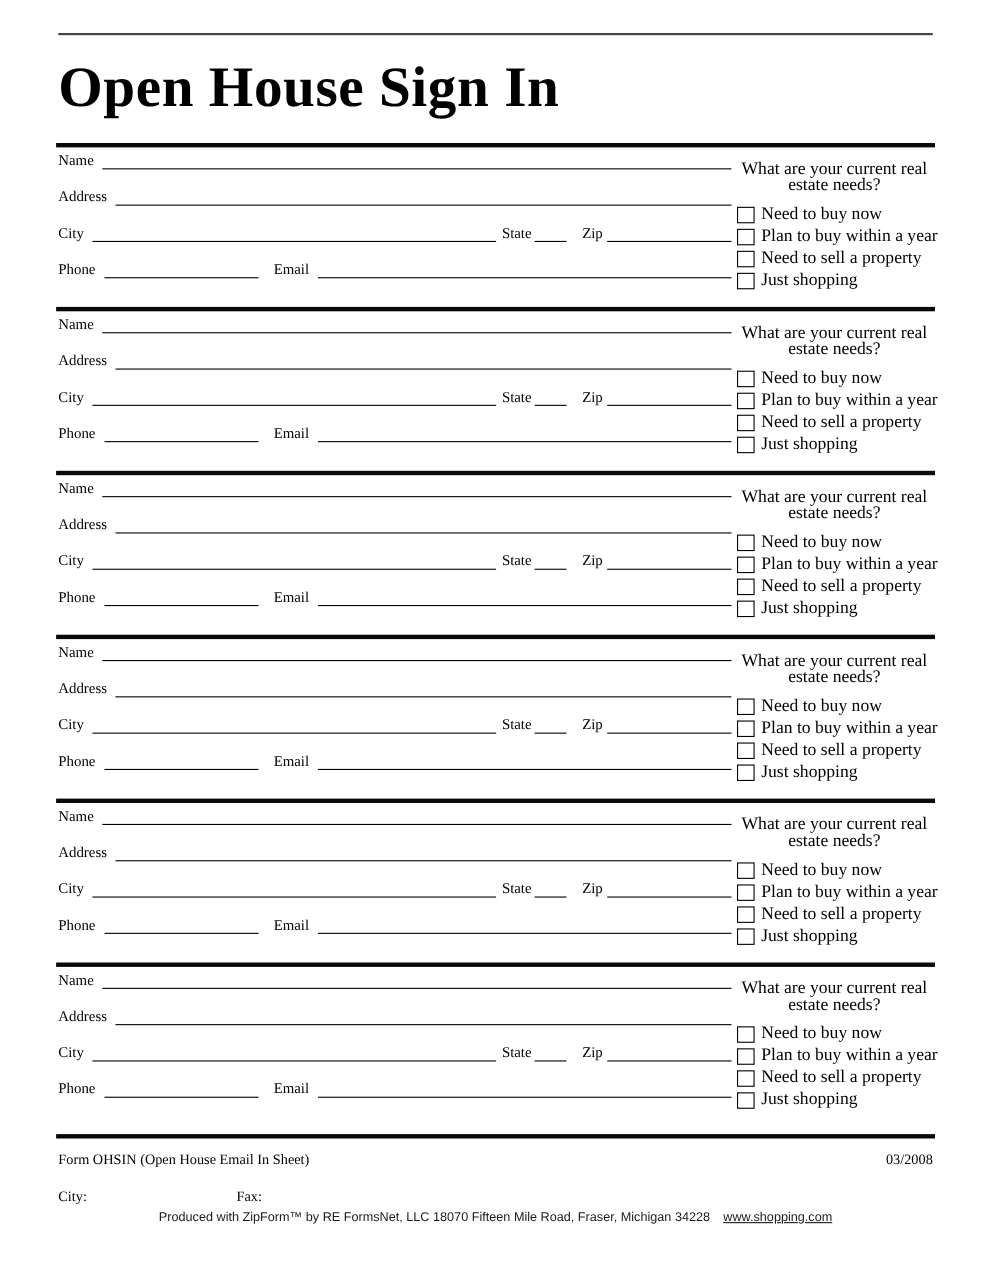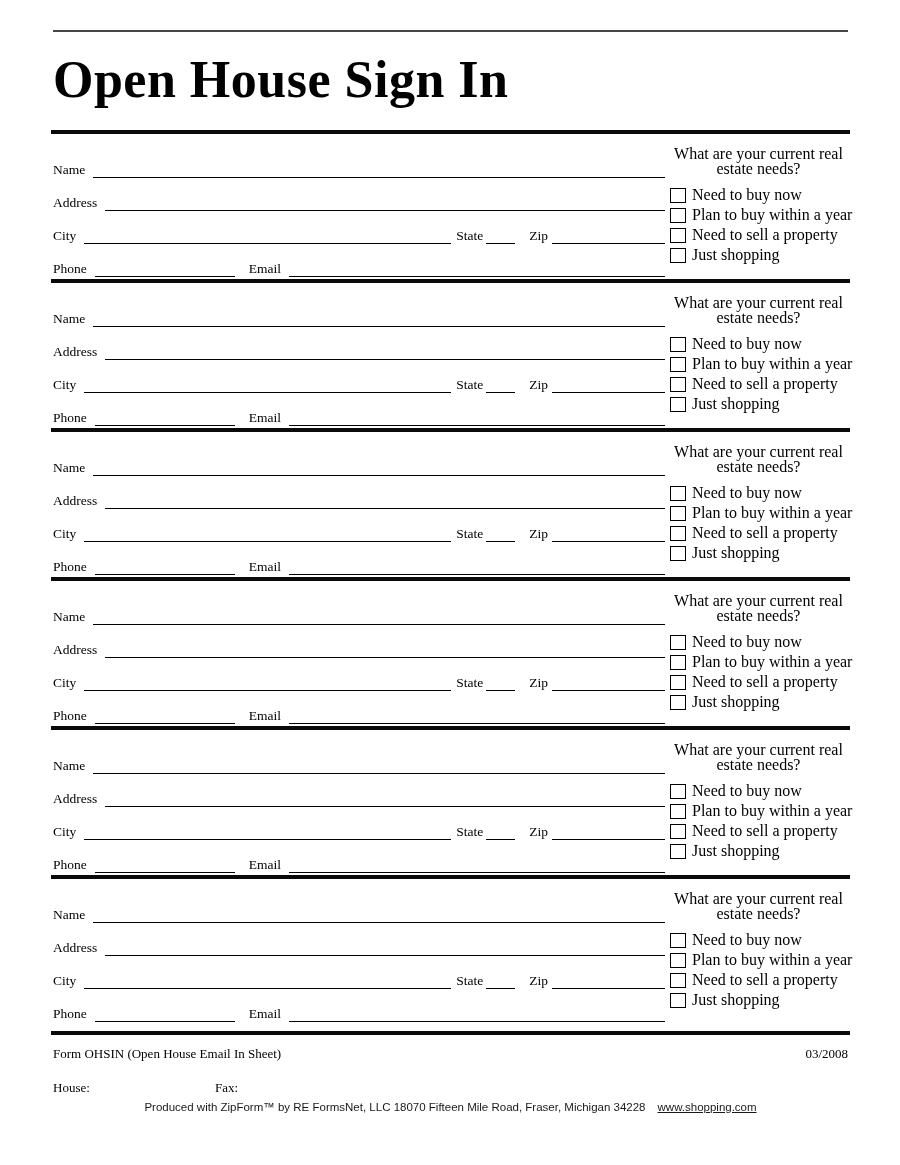--- a/index.html
+++ b/index.html
@@ -23,21 +23,21 @@
     letter-spacing:0.5px; white-space:nowrap;
   }
   .rule { height:4px; background:#0a0a0a; margin:0 50px 0 51px; }
   .entry {
     height:145px; display:flex;
     padding-left:53px; padding-right:52px;
   }
   .entry.last { height:152px; }
   .entry-left { flex:0 0 612px; display:flex; flex-direction:column; }
   .frow { height:33px; display:flex; align-items:flex-end; }
-  .frow:first-child { height:44px; }
+  .frow:first-child { height:20px; }
   .lbl { font-size:13.5px; line-height:15px; padding-bottom:1px; margin-right:8px; white-space:nowrap; }
   .line { border-bottom:1.3px solid #000; height:0; align-self:flex-end; }
   .grow { flex:1 1 auto; }
   .lbl-state { margin-left:5px; margin-right:3px; }
   .line-state { width:29px; }
   .lbl-zip { margin-left:14px; margin-right:4px; }
   .line-zip { width:113px; }
   .line-phone { width:140px; }
   .lbl-email { margin-left:14px; }
   .entry-right { width:177px; margin-left:5px; padding-top:12px; }
@@ -372,20 +372,20 @@
 </div>
 
   <div class="rule"></div>
 
   <div class="footer">
     <div class="footer-row1">
       <span>Form OHSIN (Open House Email In Sheet)</span>
       <span>03/2008</span>
     </div>
     <div class="footer-row2">
-      <span class="footer-phone">House:</span><span>Fax:</span>
+      <span class="footer-phone">City:</span><span>Fax:</span>
     </div>
     <div class="footer-row3">
       <span>Produced with ZipForm™ by RE FormsNet, LLC 18070 Fifteen Mile Road, Fraser, Michigan 34228</span><span class="site">www.shopping.com</span>
     </div>
   </div>
 
 </div>
 
 </body></html>

